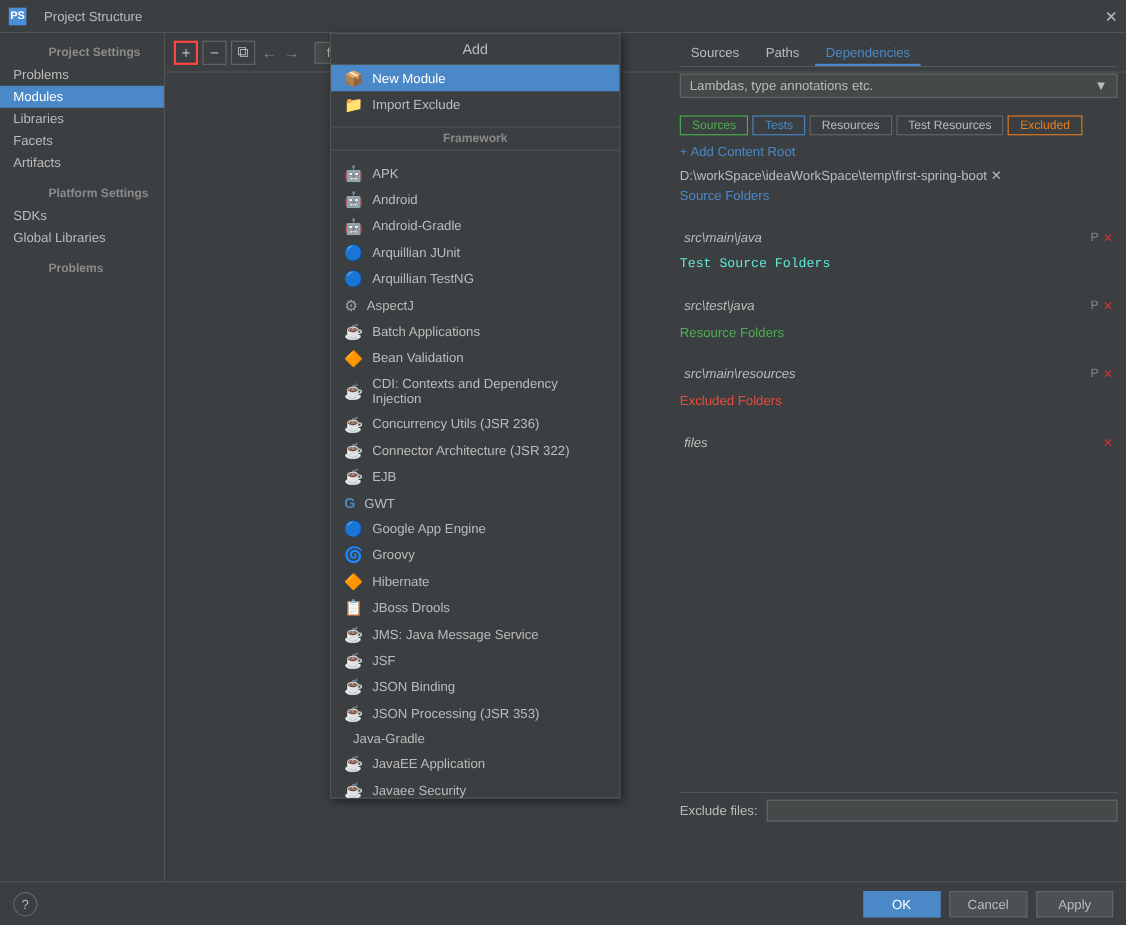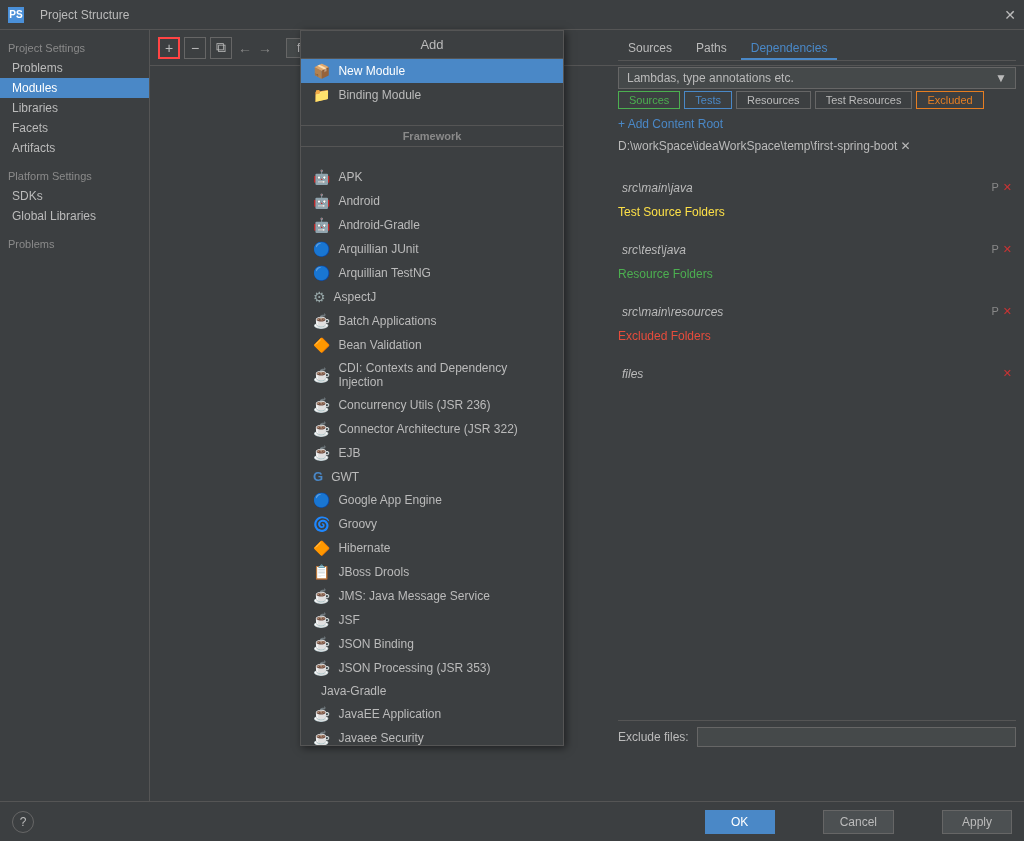--- a/index.html
+++ b/index.html
@@ -64,21 +64,22 @@
       width: 150px;
       background: #3c3f41;
       padding: 8px 0;
       border-right: 1px solid #555;
       flex-shrink: 0;
     }
     .sidebar-section {
       padding: 4px 8px;
       color: #8a8a8a;
       font-size: 11px;
-      font-weight: normal;
+      font-weight: bold;
+      margin-left: 36px;
     }
     .sidebar-item {
       padding: 3px 12px;
       cursor: pointer;
       color: #bbbbbb;
       font-size: 12px;
     }
     .sidebar-item.active {
       background: #4a88c7;
       color: white;
@@ -152,21 +153,21 @@
       color: white;
     }
     .dropdown-section-header {
       padding: 4px 12px;
       color: #8a8a8a;
       font-size: 11px;
       font-weight: bold;
       text-align: center;
       border-bottom: 1px solid #555;
       border-top: 1px solid #555;
-      margin: 18px 0;
+      margin: 8px 0;
     }
     .dropdown-list {
       max-height: 580px;
       overflow-y: auto;
     }
     .dropdown-list::-webkit-scrollbar { width: 8px; }
     .dropdown-list::-webkit-scrollbar-track { background: #3c3f41; }
     .dropdown-list::-webkit-scrollbar-thumb { background: #666; }
 
     
@@ -201,27 +202,27 @@
     }
 
     .folder-section {
       margin-bottom: 8px;
     }
     .folder-section-title {
       font-size: 12px;
       margin-bottom: 4px;
     }
     .folder-section-title.blue { color: #4a88c7; }
-    .folder-section-title.purple { color: #fde047; }
+    .folder-section-title.purple { color: #5eead4; font-family: Liberation Mono, monospace; }
     .folder-section-title.green { color: #4caf50; }
     .folder-section-title.red { color: #e74c3c; }
 
     .folder-row {
       display: flex;
-      align-items: flex-start;
+      align-items: flex-end;
       justify-content: space-between;
       padding: 2px 4px;
       margin-top: 22px;
     }
     .folder-path {
       color: #bbbbbb;
       font-size: 12px;
       font-style: italic;
     }
     .folder-actions {
@@ -265,21 +266,20 @@
       background: #3c3f41;
     }
     .footer-btn {
       padding: 4px 16px;
       font-size: 12px;
       cursor: pointer;
       border: 1px solid #666;
       color: #bbbbbb;
       background: #4c5052;
       min-width: 70px;
-      margin-left: 40px;
     }
     .footer-btn.primary {
       background: #4a88c7;
       border-color: #4a88c7;
       color: white;
     }
 
     .help-btn {
       width: 22px;
       height: 22px;
@@ -325,21 +325,21 @@
     .right-tab.active {
       border-bottom: 2px solid #4a88c7;
       color: #4a88c7;
     }
 
     
     .dep-row {
       display: flex;
       align-items: center;
       gap: 8px;
-      margin-bottom: 2px;
+      margin-bottom: 16px;
       text-align: center;
     }
   </style>
 </head>
 <body>
 
 <div class="title-bar">
   <div class="title-bar-left">
     <div class="title-icon">
       <span>PS</span>
@@ -393,21 +393,21 @@
 
     <div class="dropdown-overlay">
       <div class="dropdown-header">Add</div>
 
       <div class="dropdown-item selected">
         <span class="icon-blue">📦</span>
         <span>New Module</span>
       </div>
       <div class="dropdown-item">
         <span class="icon-gray">📁</span>
-        <span>Binding Module</span>
+        <span>Import Exclude</span>
       </div>
 
       <div class="dropdown-section-header">Framework</div>
 
       <div class="dropdown-list">
         <div class="dropdown-item">
           <span class="icon-android">🤖</span>
           <span>APK</span>
         </div>
         <div class="dropdown-item">
@@ -552,20 +552,21 @@
       <div class="add-content-root">
         <span>+ Add Content Root</span>
       </div>
 
       <div style="font-size:12px; color:#bbbbbb; margin-bottom:4px;">
         <span>D:\workSpace\ideaWorkSpace\temp\first-spring-boot</span>
         <span class="close-x">✕</span>
       </div>
 
       <div class="folder-section">
+        <div class="folder-section-title blue">Source Folders</div>
         <div class="folder-row">
           <span class="folder-path">src\main\java</span>
           <div class="folder-actions">
             <span style="cursor:pointer;">P</span>
             <span style="cursor:pointer; color:#cc3333;">✕</span>
           </div>
         </div>
       </div>
 
       <div class="folder-section">

